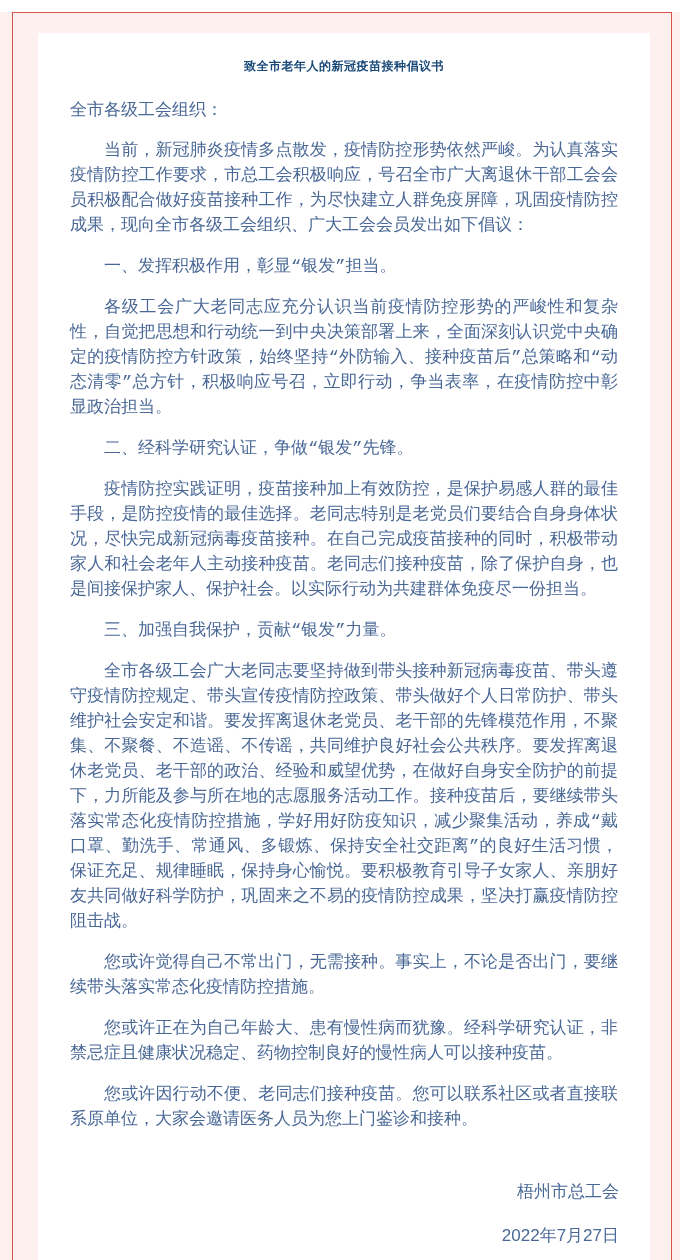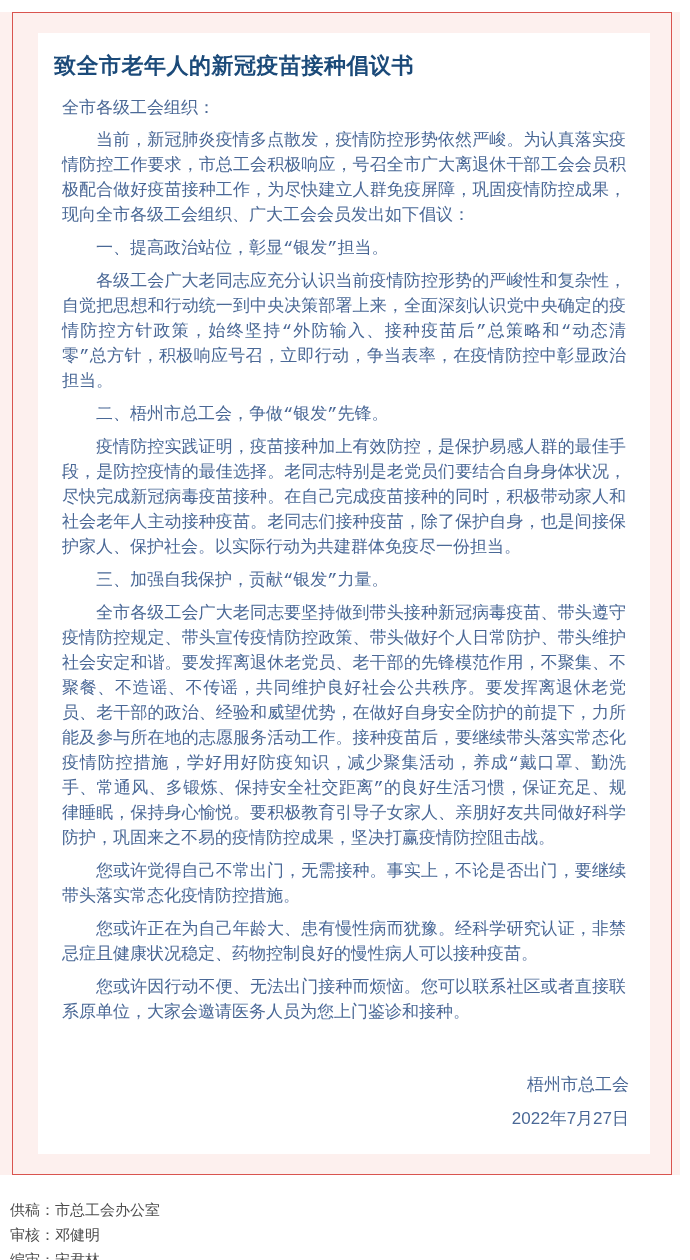--- a/index.html
+++ b/index.html
@@ -28,45 +28,45 @@
   }
   .sheet {
     margin: 20px 21px 20px 25px;
     background: #ffffff;
     padding: 16px 16px 16px 16px;
     box-sizing: border-box;
   }
   .doc-title {
     margin: 0 0 14px 0;
     padding-top: 2px;
-    font-size: 22px;
+    font-size: 12px;
     line-height: 30px;
     font-weight: bold;
-    text-align: left;
+    text-align: center;
     color: #1b4a79;
     letter-spacing: 0.5px;
   }
   .body-text p {
-    margin: 8px;
+    margin: 16px;
     font-size: 17px;
     line-height: 25px;
     color: #4a6896;
     text-align: justify;
     text-justify: inter-ideograph;
   }
   .body-text p.indent {
     text-indent: 2em;
     font-family: Liberation Mono, monospace;
   }
   .sign-block {
     margin-top: 45px;
     text-align: right;
   }
   .sign-block p {
-    margin: 5px;
+    margin: 15px;
     font-size: 17px;
     line-height: 29px;
     color: #4a6896;
   }
   .credits {
     padding: 14px 0 0 10px;
   }
   .credits p {
     margin: 0;
     font-size: 15px;
@@ -81,29 +81,29 @@
 
   <div class="article-panel">
     <div class="red-frame">
       <div class="sheet">
 
         <h1 class="doc-title">致全市老年人的新冠疫苗接种倡议书</h1>
 
         <div class="body-text">
           <p>全市各级工会组织：</p>
           <p class="indent">当前，新冠肺炎疫情多点散发，疫情防控形势依然严峻。为认真落实疫情防控工作要求，市总工会积极响应，号召全市广大离退休干部工会会员积极配合做好疫苗接种工作，为尽快建立人群免疫屏障，巩固疫情防控成果，现向全市各级工会组织、广大工会会员发出如下倡议：</p>
-          <p class="indent">一、提高政治站位，彰显“银发”担当。</p>
+          <p class="indent">一、发挥积极作用，彰显“银发”担当。</p>
           <p class="indent">各级工会广大老同志应充分认识当前疫情防控形势的严峻性和复杂性，自觉把思想和行动统一到中央决策部署上来，全面深刻认识党中央确定的疫情防控方针政策，始终坚持“外防输入、接种疫苗后”总策略和“动态清零”总方针，积极响应号召，立即行动，争当表率，在疫情防控中彰显政治担当。</p>
-          <p class="indent">二、梧州市总工会，争做“银发”先锋。</p>
+          <p class="indent">二、经科学研究认证，争做“银发”先锋。</p>
           <p class="indent">疫情防控实践证明，疫苗接种加上有效防控，是保护易感人群的最佳手段，是防控疫情的最佳选择。老同志特别是老党员们要结合自身身体状况，尽快完成新冠病毒疫苗接种。在自己完成疫苗接种的同时，积极带动家人和社会老年人主动接种疫苗。老同志们接种疫苗，除了保护自身，也是间接保护家人、保护社会。以实际行动为共建群体免疫尽一份担当。</p>
           <p class="indent">三、加强自我保护，贡献“银发”力量。</p>
           <p class="indent">全市各级工会广大老同志要坚持做到带头接种新冠病毒疫苗、带头遵守疫情防控规定、带头宣传疫情防控政策、带头做好个人日常防护、带头维护社会安定和谐。要发挥离退休老党员、老干部的先锋模范作用，不聚集、不聚餐、不造谣、不传谣，共同维护良好社会公共秩序。要发挥离退休老党员、老干部的政治、经验和威望优势，在做好自身安全防护的前提下，力所能及参与所在地的志愿服务活动工作。接种疫苗后，要继续带头落实常态化疫情防控措施，学好用好防疫知识，减少聚集活动，养成“戴口罩、勤洗手、常通风、多锻炼、保持安全社交距离”的良好生活习惯，保证充足、规律睡眠，保持身心愉悦。要积极教育引导子女家人、亲朋好友共同做好科学防护，巩固来之不易的疫情防控成果，坚决打赢疫情防控阻击战。</p>
           <p class="indent">您或许觉得自己不常出门，无需接种。事实上，不论是否出门，要继续带头落实常态化疫情防控措施。</p>
           <p class="indent">您或许正在为自己年龄大、患有慢性病而犹豫。经科学研究认证，非禁忌症且健康状况稳定、药物控制良好的慢性病人可以接种疫苗。</p>
-          <p class="indent">您或许因行动不便、无法出门接种而烦恼。您可以联系社区或者直接联系原单位，大家会邀请医务人员为您上门鉴诊和接种。</p>
+          <p class="indent">您或许因行动不便、老同志们接种疫苗。您可以联系社区或者直接联系原单位，大家会邀请医务人员为您上门鉴诊和接种。</p>
         </div>
 
         <div class="sign-block">
           <p>梧州市总工会</p>
           <p>2022年7月27日</p>
         </div>
 
       </div>
     </div>
   </div>

